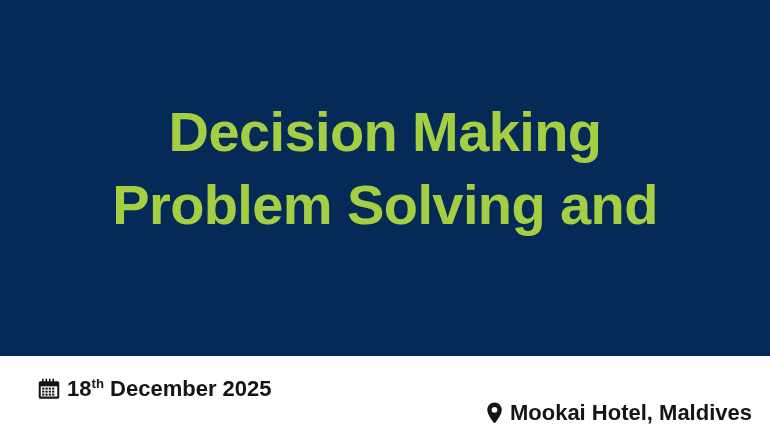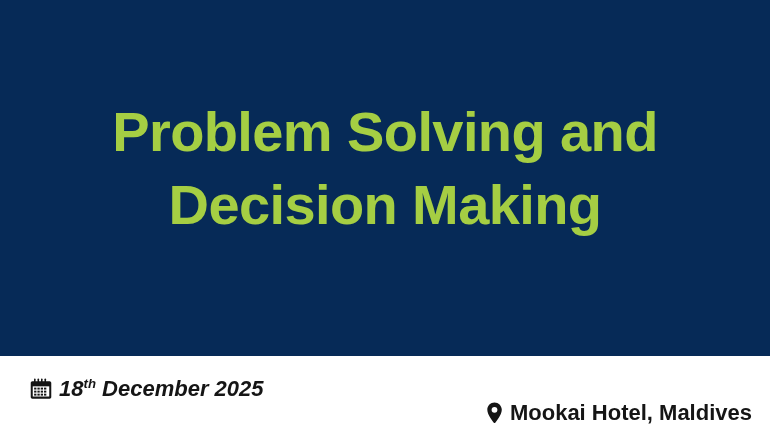--- a/index.html
+++ b/index.html
@@ -91,32 +91,32 @@
   }
 
   .icon {
     display: inline-flex;
     align-items: center;
     justify-content: center;
     flex: 0 0 auto;
   }
   .icon svg { display: block; }
 
-  .footer-left { margin-left: 8px; font-style: italic; }
+  .footer-left { margin-left: 16px; }
   .footer-right { margin-right: 0; margin-top: 24px; }
 </style>
 </head>
 <body>
 
 <div id="slide">
 
   <div class="hero">
     <h1 class="hero-title">
+      <span class="tline">Decision Making</span>
       <span class="tline">Problem Solving and</span>
-      <span class="tline">Decision Making</span>
     </h1>
   </div>
 
   <div class="footer">
 
     <div class="footer-item footer-left">
       <span class="icon">
         <svg width="22" height="22" viewBox="0 0 24 24" aria-hidden="true">
           <g fill="#151515">
             <rect x="4.4" y="0.6" width="1.7" height="4.2" rx="0.8"></rect>

